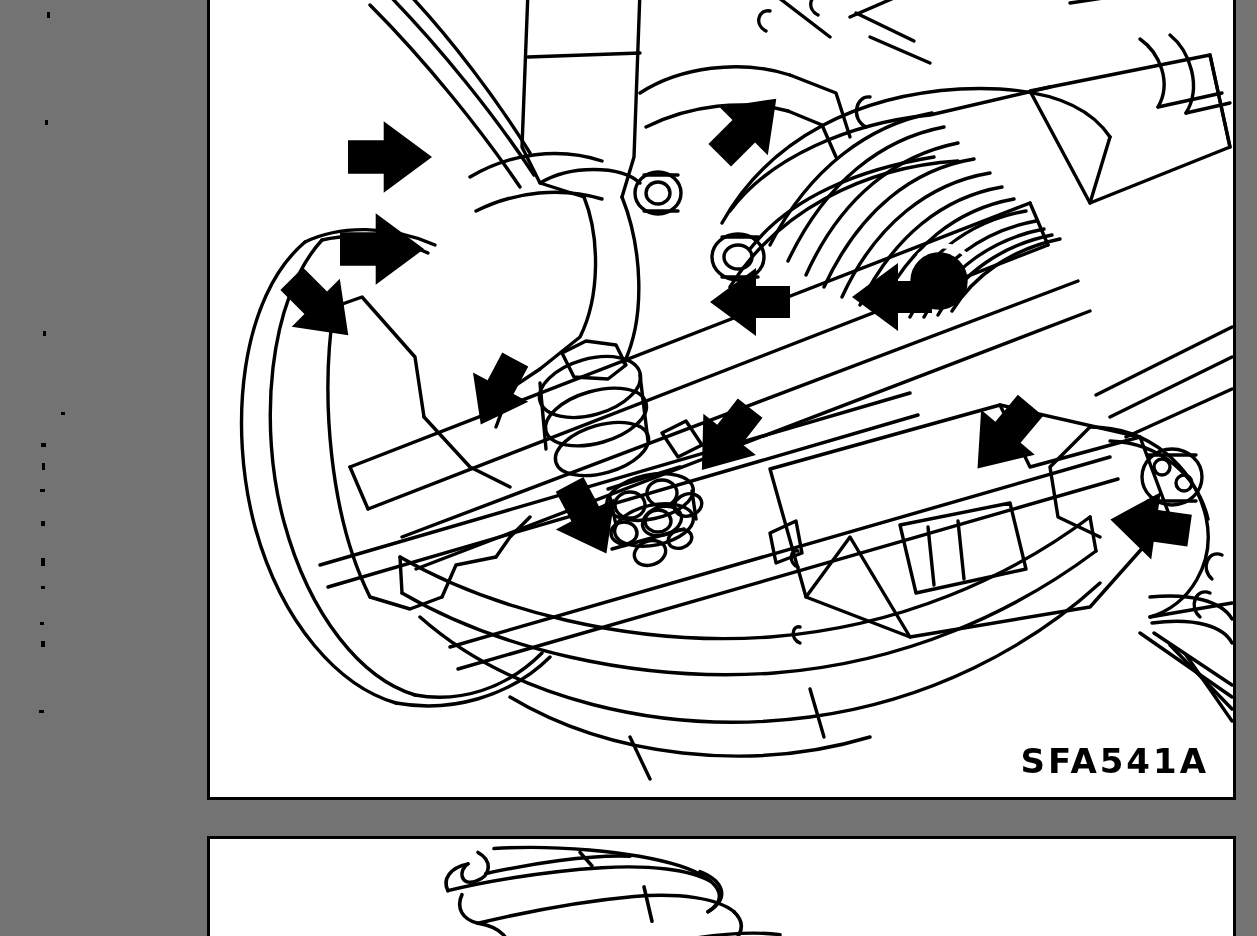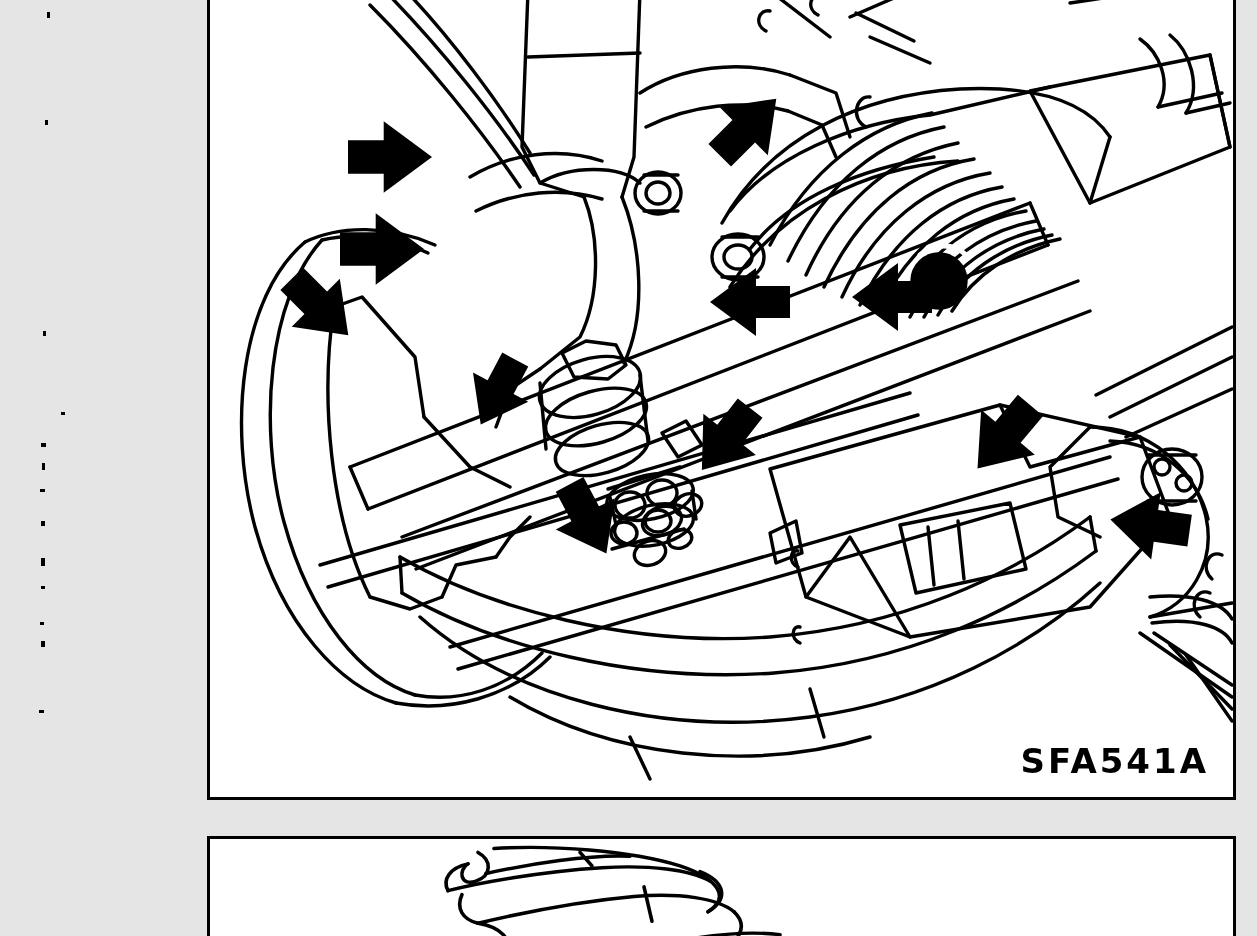--- a/index.html
+++ b/index.html
@@ -12,21 +12,21 @@
     height: 936px;
     position: relative;
     overflow: hidden;
     font-family: "Liberation Sans", sans-serif;
   }
   #page {
     position: absolute;
     left: 0; top: 0;
     width: 1257px;
     height: 936px;
-    background: #e5e5e5;
+    background: #737373;
   }
   
   .speck {
     position: absolute;
     background: #1a1a1a;
   }
   
   .panel {
     position: absolute;
     box-sizing: border-box;

